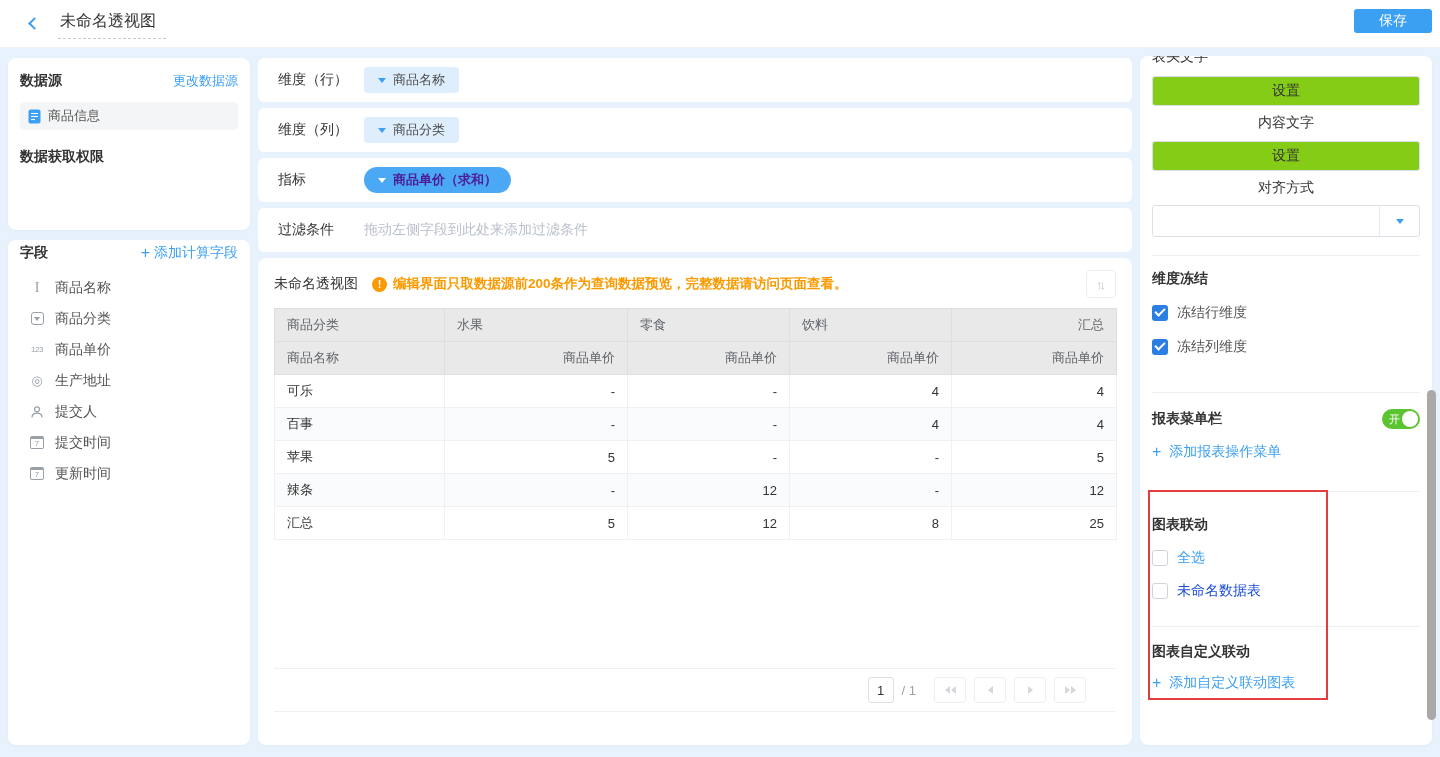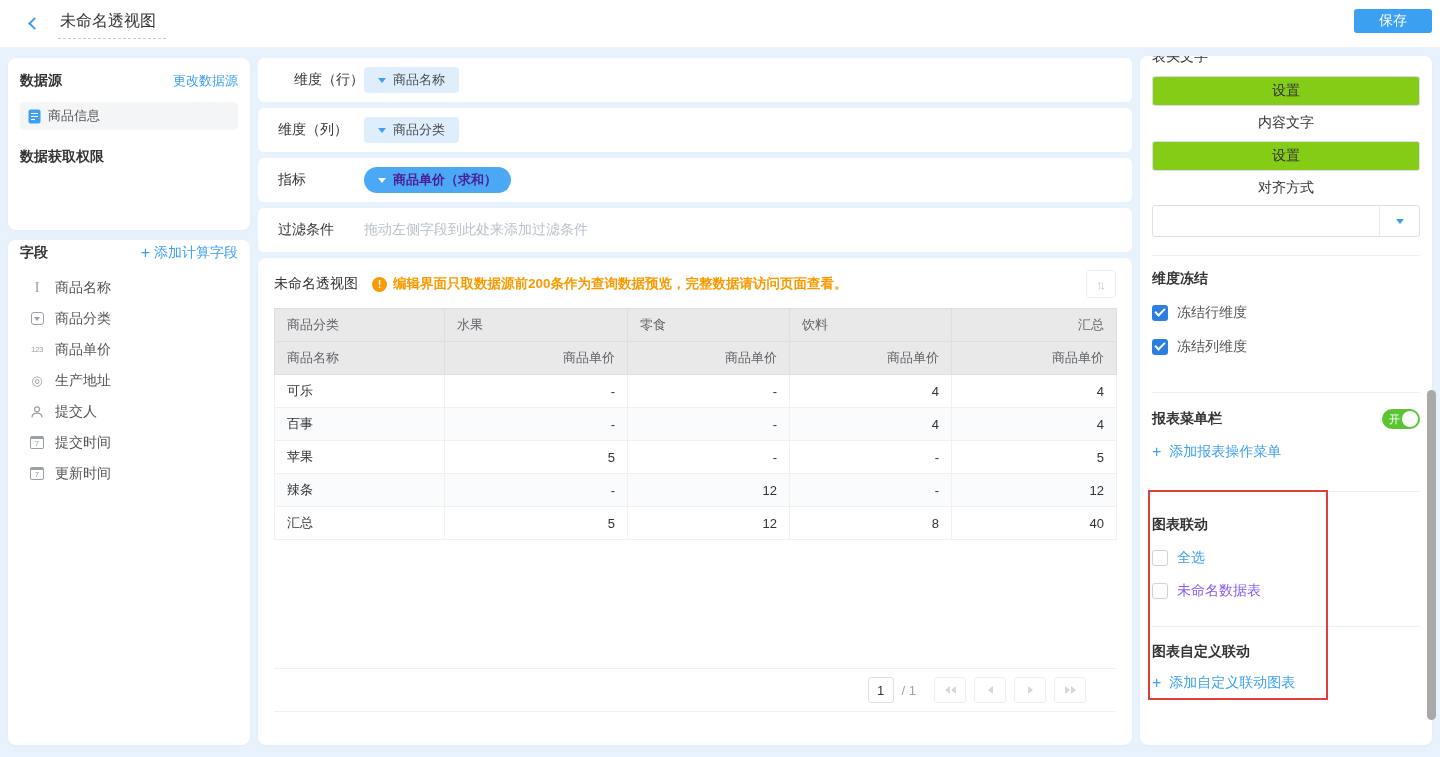--- a/index.html
+++ b/index.html
@@ -79,21 +79,21 @@
   .select .caret-cell { width:40px; height:100%; border-left:1px solid #E6E9ED; display:flex; align-items:center; justify-content:center; }
   .divider { border-top:1px solid #EFEFEF; }
   .sec-title { font-size:14px; font-weight:bold; color:#333; }
   .cb-row { display:flex; align-items:center; gap:9px; cursor:pointer; }
   .cb { width:16px; height:16px; border-radius:3px; flex:none; }
   .cb.checked { background:#2B7FE3; }
   .cb.checked::after { content:""; display:block; width:8px; height:4px; border-left:2px solid #fff; border-bottom:2px solid #fff; transform:rotate(-45deg); margin:3px 0 0 3px; }
   .cb.empty { background:#fff; border:1px solid #D0D3DA; }
   .cb-label { font-size:14px; color:#555; }
   .cb-label.blue { color:#3B9FF2; }
-  .cb-label.gray { color:#8b5cf6; }
+  .cb-label.gray { color:#1d4ed8; }
   .toggle { width:38px; height:20px; border-radius:10px; background:#5BC531; position:relative; display:flex; align-items:center; padding-left:7px; cursor:pointer; }
   .toggle .t-label { color:#fff; font-size:11px; }
   .toggle::after { content:""; position:absolute; right:2px; top:2px; width:16px; height:16px; border-radius:50%; background:#fff; }
   .add-link { display:flex; align-items:center; gap:8px; color:#3B9FF2; font-size:14px; cursor:pointer; }
   .plus { font-size:16px; line-height:14px; }
   .red-box { position:absolute; left:8px; top:434px; width:180px; height:210px; border:2px solid #E23C3C; pointer-events:none; z-index:5; }
   .scrollbar { position:absolute; left:1427px; top:390px; width:9px; height:330px; background:#A9A9A9; border-radius:5px; z-index:20; cursor:pointer; }
 </style>
 </head>
 <body>
@@ -171,21 +171,21 @@
     </div>
     <div class="field-item">
       <span class="fi">
           <span class="cal-box">7</span>
         </span>
       <span>更新时间</span>
     </div>
   </div>
 </div>
 
-<div class="cfg-row" style="top:58px;text-align:right;">
+<div class="cfg-row" style="top:58px;">
   <span class="cfg-label">维度（行）</span>
   <span class="tag">
     <i class="caret"></i>
     <span>商品名称</span>
   </span>
 </div>
 <div class="cfg-row" style="top:108px;">
   <span class="cfg-label">维度（列）</span>
   <span class="tag">
     <i class="caret"></i>
@@ -265,21 +265,21 @@
         <td class="r">-</td>
         <td class="r">12</td>
         <td class="r">-</td>
         <td class="r">12</td>
       </tr>
       <tr>
         <td>汇总</td>
         <td class="r">5</td>
         <td class="r">12</td>
         <td class="r">8</td>
-        <td class="r">40</td>
+        <td class="r">25</td>
       </tr>
     </tbody>
   </table>
 
   <div class="pager">
     <span class="page-box">1</span>
     <span class="page-total">/ 1</span>
     <span class="nav-btn">
         <i class="tri tri-l"></i>
         <i class="tri tri-l"></i>

